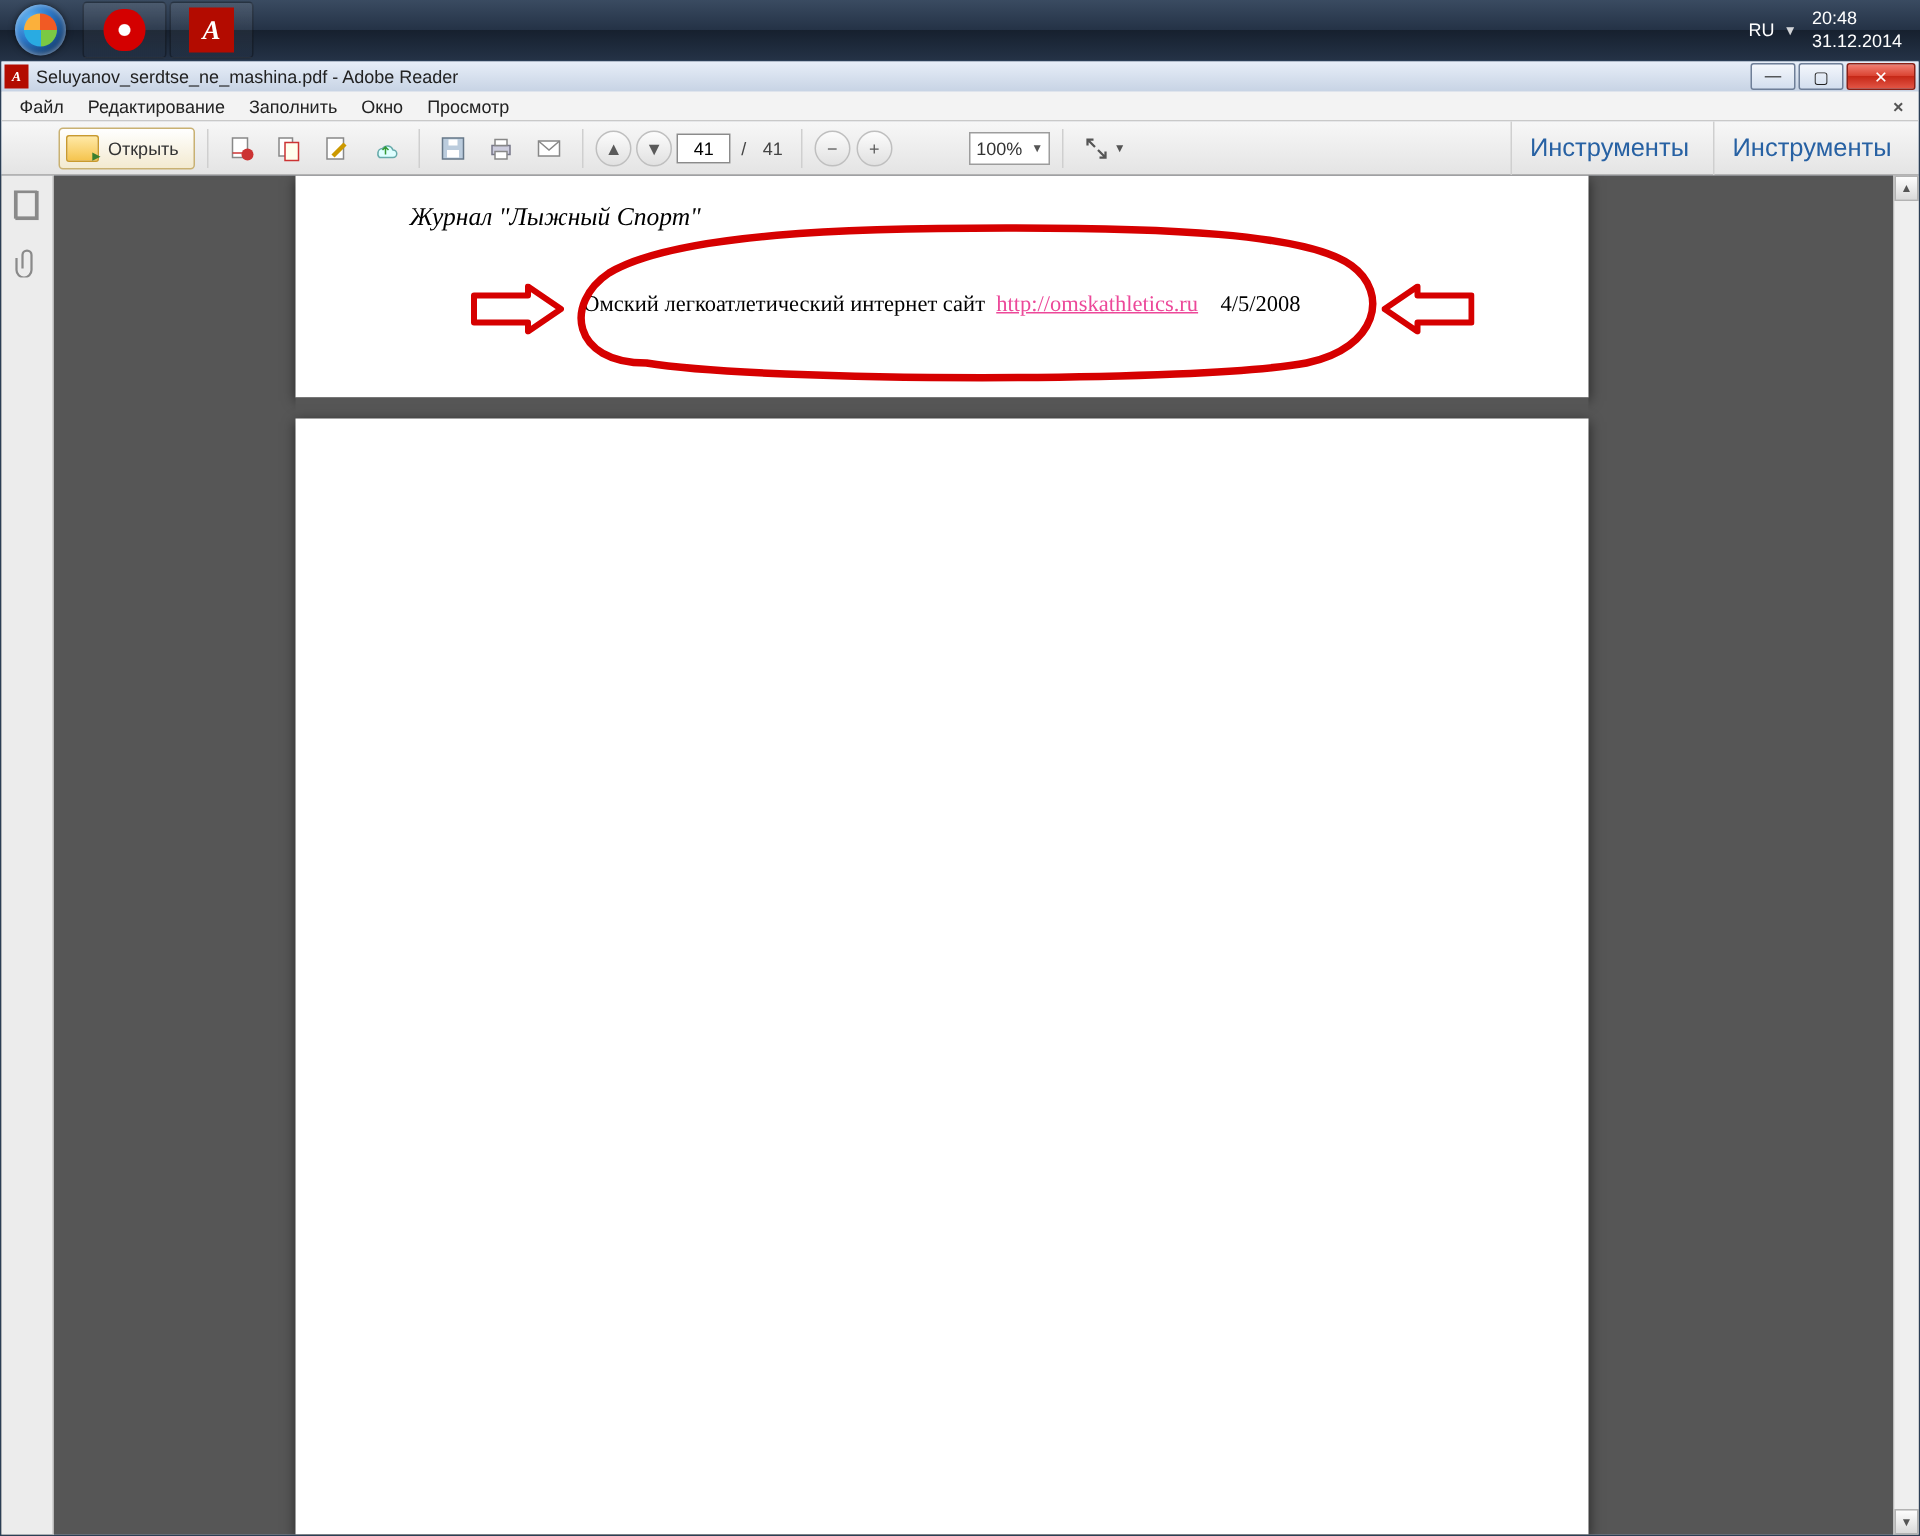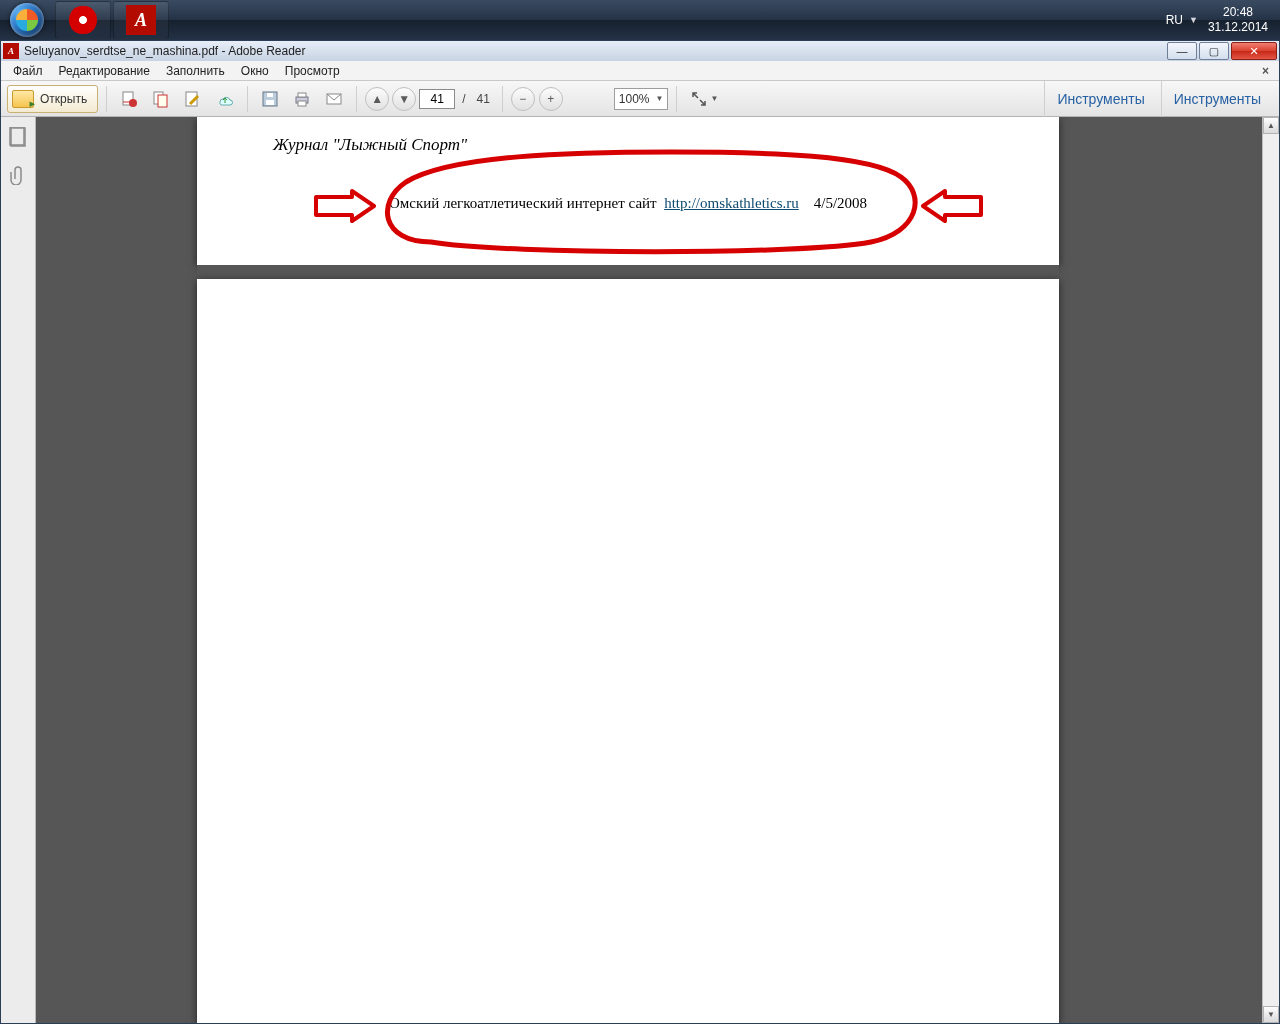--- a/index.html
+++ b/index.html
@@ -9,65 +9,65 @@
   .taskbar{position:absolute;top:0;left:0;right:0;height:40px;background:linear-gradient(to bottom,#3a4b61 0%,#243246 50%,#16202e 50%,#243246 100%);display:flex;align-items:center;color:#fff;}
   .start{width:54px;height:40px;display:flex;align-items:center;justify-content:center;}
   .orb{width:34px;height:34px;border-radius:50%;background:radial-gradient(circle at 30% 30%,#5fb5f3 0%,#2a77c9 40%,#16457b 70%,#082344 100%);box-shadow:inset 0 0 4px rgba(255,255,255,.6),0 0 4px rgba(0,0,0,.6);position:relative;}
   .orb::before{content:"";position:absolute;inset:6px;border-radius:50%;background:conic-gradient(#f15a24 0 25%,#7ac943 25% 50%,#29abe2 50% 75%,#fbb03b 75% 100%);filter:blur(.4px);}
   .tb-btn{width:56px;height:38px;margin:1px;border-radius:3px;display:flex;align-items:center;justify-content:center;background:linear-gradient(to bottom,rgba(255,255,255,.1),rgba(255,255,255,0));border:1px solid rgba(0,0,0,.3);}
   .opera-logo{width:28px;height:28px;background:radial-gradient(ellipse at center,#fff 0 18%,#d40000 22% 70%,#8e0000 100%);border-radius:50% / 55%;}
   .adobe-logo{width:30px;height:30px;background:#b30b00;display:flex;align-items:center;justify-content:center;color:#fff;font-weight:bold;font-size:18px;font-style:italic;font-family:Georgia,serif;}
   .tray{margin-left:auto;display:flex;align-items:center;gap:10px;padding:0 12px;color:#fff;font-size:12px;}
   .tray .lang{display:flex;align-items:center;gap:6px;}
   .tray .chev{font-size:9px;opacity:.8;}
-  .tray .clock{text-align:center;line-height:1.25;}
+  .tray .clock{text-align:left;line-height:1.25;}
 
   
   .window{position:absolute;top:40px;left:0;right:0;bottom:0;background:#cdd7e6;border:1px solid #2b3e55;}
   .titlebar{height:20px;background:linear-gradient(to bottom,#e7eef8,#c7d3e4);display:flex;align-items:center;padding:0 2px;font-size:12px;color:#222;}
   .titlebar .ico{width:16px;height:16px;background:#b30b00;margin-right:5px;display:flex;align-items:center;justify-content:center;color:#fff;font-size:9px;font-weight:bold;font-style:italic;font-family:Georgia,serif;}
   .winbtns{margin-left:auto;display:flex;gap:0;}
   .winbtn{width:30px;height:18px;border:1px solid #6f7f98;border-radius:2px;margin-left:2px;display:flex;align-items:center;justify-content:center;font-size:11px;background:linear-gradient(to bottom,#f4f7fc,#d3deee);}
   .winbtn.close{background:linear-gradient(to bottom,#f07f73,#d9402e 50%,#c62817 50%,#e25545);color:#fff;width:46px;border-color:#8a2016;}
 
   
   .menubar{height:20px;background:#f3f3f3;border-bottom:1px solid #c9c9c9;display:flex;align-items:center;padding:0 4px;gap:0;justify-content:space-between;}
   .menubar span{padding:2px 8px;color:#222;}
   .menubar .x{margin-left:auto;padding:0 6px;font-weight:bold;color:#555;}
 
   
   .toolbar{height:36px;background:linear-gradient(to bottom,#f7f7f7,#e4e4e4);border-bottom:1px solid #b3b3b3;display:flex;align-items:center;padding:0 6px;gap:4px;}
   .tbtn{height:28px;min-width:28px;border:1px solid transparent;border-radius:3px;display:flex;align-items:center;justify-content:center;padding:0 4px;color:#444;}
-  .open-btn{border:1px solid #c9b172;background:linear-gradient(to bottom,#fff,#f3ead0);padding:0 10px 0 4px;gap:6px;color:#333;font-weight:500;}
+  .open-btn{border:1px solid #c9b172;background:linear-gradient(to bottom,#fff,#f3ead0);padding:0 10px 0 4px;gap:6px;color:#333;font-weight:500;margin-left:32px;}
   .folder-ico{width:22px;height:18px;background:linear-gradient(to bottom,#ffe9a6,#f5c44e);border:1px solid #c99a2e;border-radius:2px;position:relative;}
   .folder-ico::after{content:"▸";position:absolute;right:-2px;bottom:-3px;color:#3a7f2f;font-size:11px;}
   .sep{width:1px;height:26px;background:#cfcfcf;margin:0 4px;}
   .ico{width:18px;height:18px;}
   .page-nav{display:flex;align-items:center;gap:3px;}
   .circ{width:24px;height:24px;border-radius:50%;background:linear-gradient(to bottom,#fcfcfc,#e1e1e1);border:1px solid #bfbfbf;display:flex;align-items:center;justify-content:center;color:#5a5a5a;font-size:12px;}
   .page-field{width:36px;height:20px;border:1px solid #8b8b8b;background:#fff;text-align:center;font-size:12px;padding:0;}
   .page-total{color:#444;padding:0 4px;}
   .zoom-box{height:22px;border:1px solid #9d9d9d;background:#fff;display:flex;align-items:center;padding:0 4px;font-size:12px;color:#333;margin-left:47px;}
   .zoom-box .dd{margin-left:6px;font-size:8px;color:#555;}
   .spacer{flex:1;}
-  .rlink{padding:0 12px;color:#2761a3;font-size:14px;border-left:1px solid #cfcfcf;height:36px;display:flex;align-items:center;}
+  .rlink{padding:0 12px;color:#2761a3;font-size:17px;border-left:1px solid #cfcfcf;height:36px;display:flex;align-items:center;}
 
   
   .workspace{position:absolute;top:76px;left:0;right:0;bottom:0;display:flex;background:#565656;}
   .side{width:35px;background:#ececec;border-right:1px solid #b9b9b9;display:flex;flex-direction:column;align-items:center;padding-top:10px;gap:18px;color:#777;}
   .doc-area{flex:1;position:relative;overflow:hidden;}
   .scrollbar{width:17px;background:#e9e9e9;border-left:1px solid #bcbcbc;display:flex;flex-direction:column;}
   .sb-btn{height:17px;background:linear-gradient(to bottom,#fdfdfd,#dadada);border:1px solid #b2b2b2;display:flex;align-items:center;justify-content:center;font-size:8px;color:#555;}
   .sb-track{flex:1;background:#efefef;}
 
   .page{position:absolute;background:#fff;box-shadow:0 2px 8px rgba(0,0,0,.6);}
   .page1{top:0;left:161px;width:862px;height:148px;padding:18px 70px;font-family:"Times New Roman",serif;color:#000;}
   .page1 .journal{font-style:italic;font-size:17px;margin:0 0 40px 6px;}
   .page1 .line2{font-size:15px;text-align:center;}
-  .page1 .line2 a{color:#0c4a6e;text-decoration:underline;}
+  .page1 .line2 a{color:#ec4899;text-decoration:underline;}
   .page-gap{position:absolute;top:148px;left:161px;width:862px;height:14px;background:#565656;}
   .page2{top:162px;left:161px;width:862px;bottom:0;}
 
   
   .anno{position:absolute;pointer-events:none;}
   .circle{left:335px;top:30px;width:555px;height:112px;}
   .arrow-l{left:278px;top:72px;}
   .arrow-r{left:885px;top:72px;}
 
   svg{display:block;}

